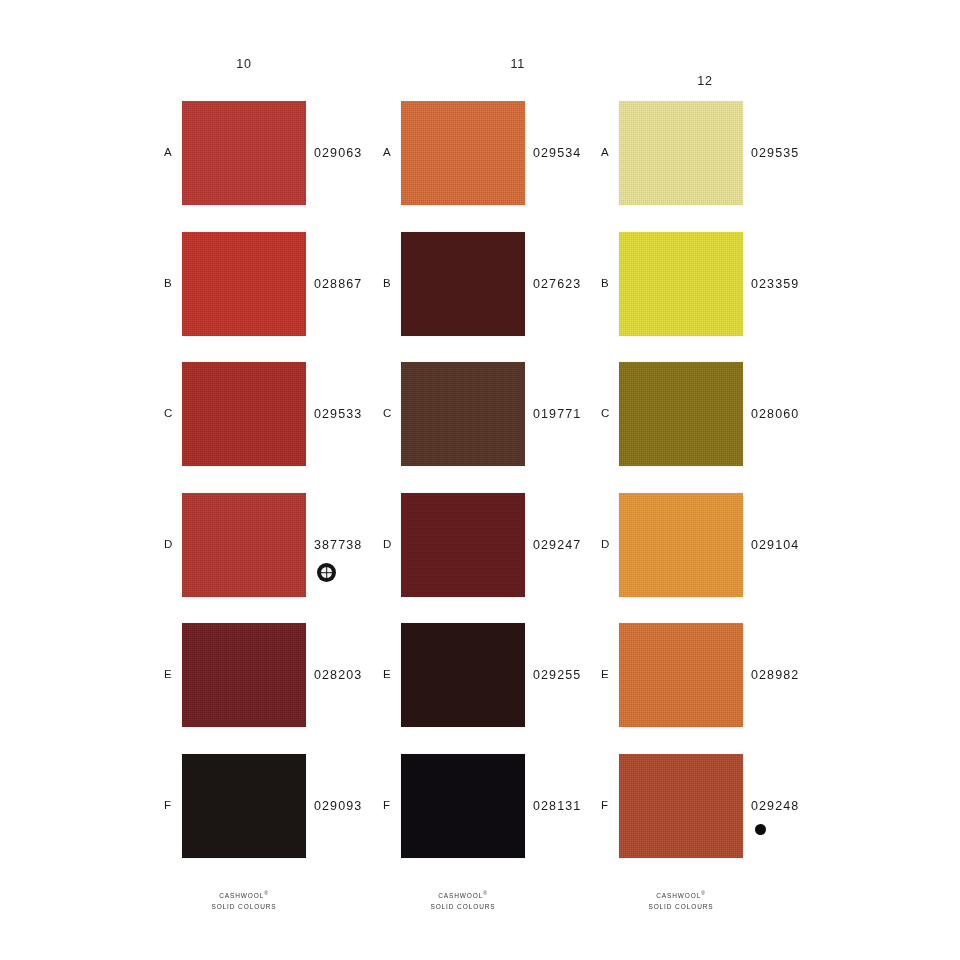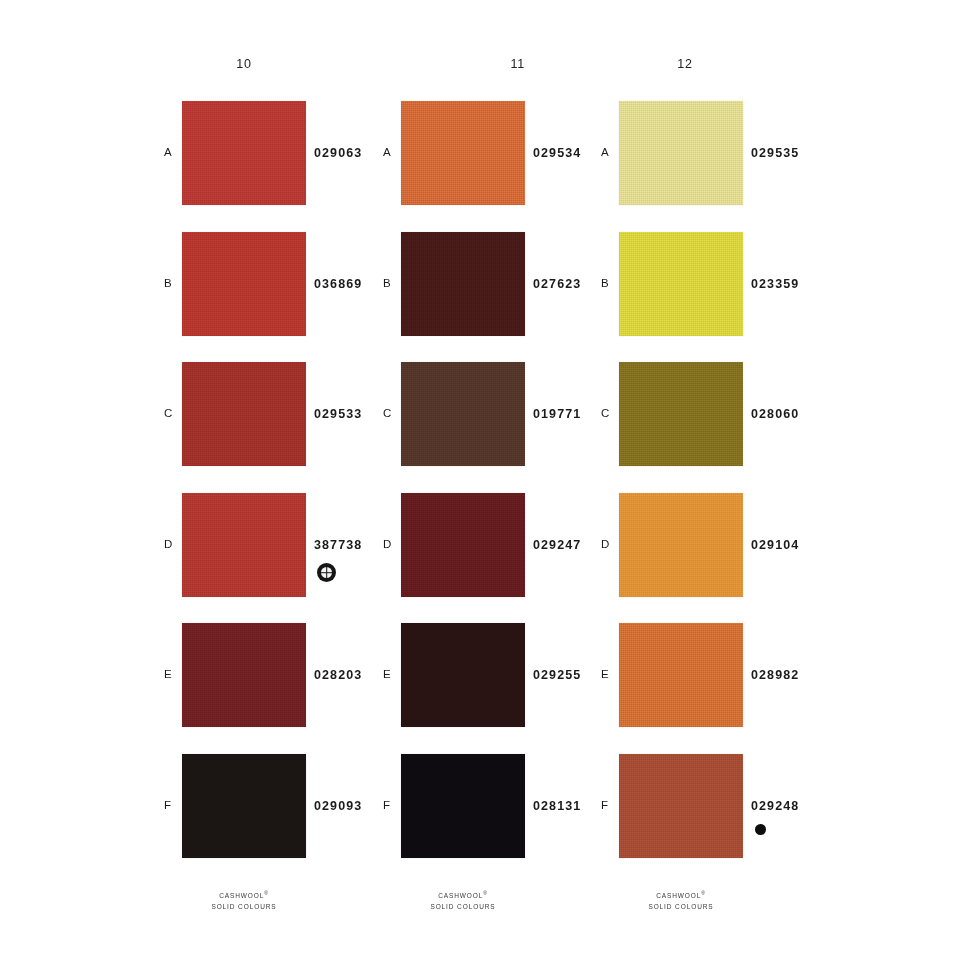--- a/index.html
+++ b/index.html
@@ -59,21 +59,20 @@
   }
 
   .code{
     position:absolute;
     left:132px;
     top:45px;
     font-size:12.5px;
     letter-spacing:1.1px;
     white-space:nowrap;
     color:#1b1b1b;
-    font-weight:bold;
   }
 
   
   .mark-badge{
     position:absolute;
     left:135px;
     top:70px;
     width:19px;height:19px;
     border-radius:50%;
     background:#151515;
@@ -118,32 +117,32 @@
   }
   .footer .brand sup{font-size:5px;vertical-align:super;}
 </style>
 </head>
 <body>
 
 <div id="page">
   <div id="headers">
       <div class="col-head" style="left: 182px;">10</div>
       <div class="col-head" style="left: 401px; text-align: right;">11</div>
-      <div class="col-head" style="left: 623px;">12</div>
+      <div class="col-head" style="left: 643px; margin-top: 17px;">12</div>
     </div>
   <div id="grid">
       <div class="swatch-cell" style="left: 182px; top: 101px;">
         <div class="swatch" style="background: rgb(204, 60, 53);"></div>
         <div class="row-letter">A</div>
         <div class="code">029063</div>
       </div>
       <div class="swatch-cell" style="left: 182px; top: 232px;">
         <div class="swatch" style="background: rgb(201, 58, 48);"></div>
         <div class="row-letter">B</div>
-        <div class="code">036869</div>
+        <div class="code">028867</div>
       </div>
       <div class="swatch-cell" style="left: 182px; top: 362px;">
         <div class="swatch" style="background: rgb(178, 51, 44);"></div>
         <div class="row-letter">C</div>
         <div class="code">029533</div>
       </div>
       <div class="swatch-cell" style="left: 182px; top: 493px;">
         <div class="swatch" style="background: rgb(195, 59, 51);"></div>
         <div class="row-letter">D</div>
         <div class="code">387738</div>

